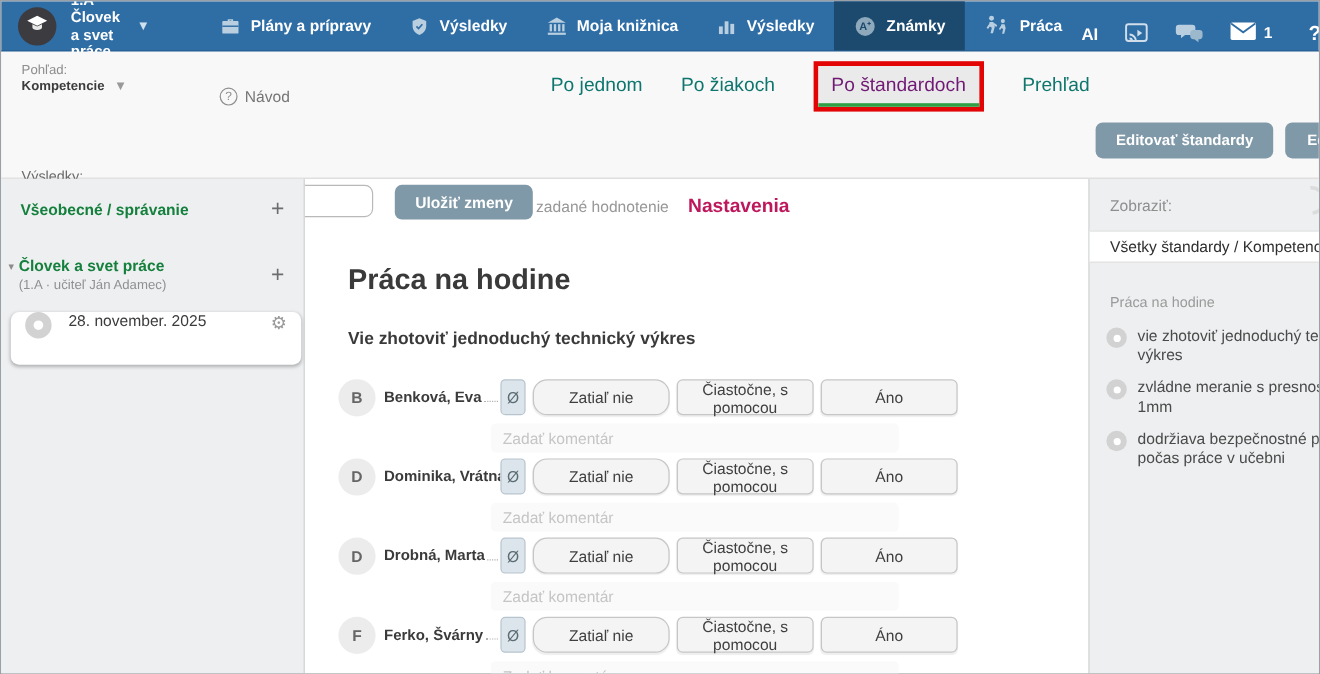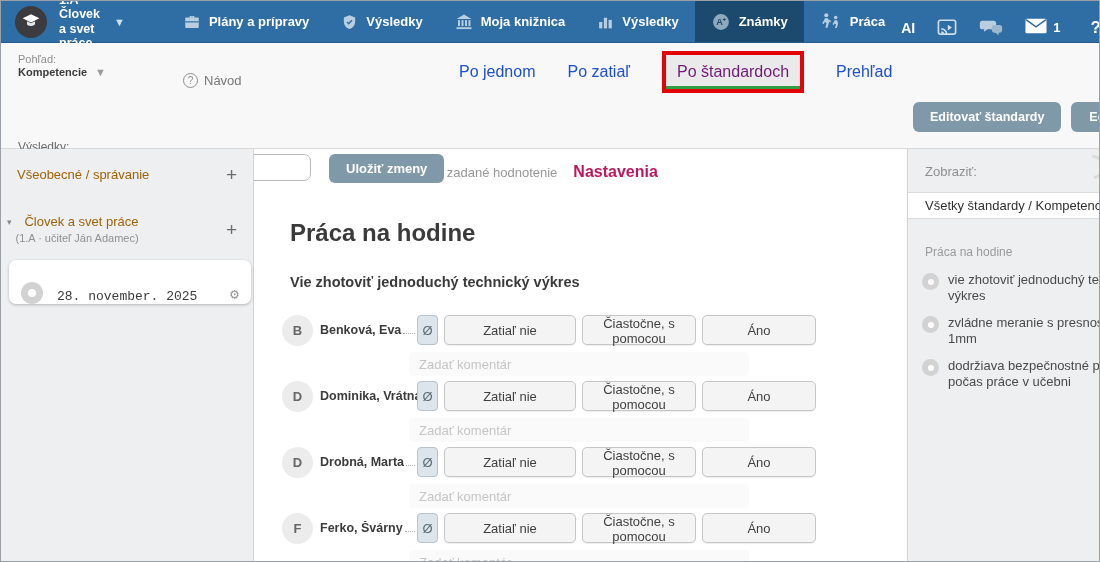--- a/index.html
+++ b/index.html
@@ -37,21 +37,21 @@
     position:relative; height:106px; background:#f8f8f8;
     border-bottom:1px solid #d9d9d9;
   }
   .view-label { position:absolute; left:17px; top:10px; font-size:11px; color:#8d8d8d; }
   .view-row { position:absolute; left:17px; top:23px; display:flex; align-items:center; gap:8px; }
   .view-value { font-size:11px; font-weight:bold; color:#3c3c3c; }
   .view-caret { color:#9a9a9a; font-size:11px; }
   .guide { position:absolute; left:182px; top:30px; display:flex; align-items:center; gap:6px; color:#767676; font-size:13px; cursor:pointer; }
   .guide-q { width:15px; height:15px; border:1px solid #8f8f8f; border-radius:50%; font-size:10px; display:flex; align-items:center; justify-content:center; color:#8f8f8f; }
   .tabs { position:absolute; left:458px; top:0; height:58px; display:flex; align-items:center; gap:32px; }
-  .tab { font-size:16px; color:#1d4ed8; cursor:pointer; white-space:nowrap; }
+  .tab { font-size:16px; color:#0f766e; cursor:pointer; white-space:nowrap; }
   .red-box { border:4px solid #e30505; padding:0; }
   .tab.active {
     display:block; background:#eaeaea; color:#701a75;
     padding:8px 11px 5px; border-bottom:3px solid #2f9e44;
   }
   .hdr-buttons { position:absolute; left:912px; top:59px; display:flex; gap:10px; }
   .gray-btn {
     background:#8099a8; color:#fff; font-size:12.5px; font-weight:bold;
     border:none; border-radius:6px; height:30px; padding:0 17px; cursor:pointer; white-space:nowrap;
   }
@@ -66,29 +66,29 @@
   .save-btn { position:absolute; left:328px; top:111px; height:29px; font-size:13px; }
   .undo-arc {
     position:absolute; left:1080px; top:112px; width:24px; height:24px;
     border:3px solid #dcdcdc; border-radius:50%;
     border-left-color:transparent; border-bottom-color:transparent; transform:rotate(40deg);
   }
   
   .body { display:flex; height:414px; }
   .lsidebar { flex:0 0 252px; background:#edeff0; border-right:1px solid #d2d2d2; position:relative; }
   .ls-row1 { margin:16px 16px 0; display:flex; justify-content:space-between; align-items:center; }
-  .ls-title { font-size:13px; font-weight:normal; color:#a16207;text-align:right; }
+  .ls-title { font-size:13px; font-weight:bold; color:#15803d; }
   .plus { font-size:19px; color:#6d6d6d; font-weight:normal; cursor:pointer; line-height:1; }
   .ls-group { margin:30px 16px 0 6px; position:relative; display:flex; }
   .group-caret { color:#8a8a8a; font-size:9px; margin:3px 4px 0 0; }
   .ls-group .plus { position:absolute; right:0; top:6px; }
   .group-sub { font-size:11px; color:#909090; margin-top:3px; font-weight:normal;text-align:center; }
   .date-card {
     margin:16px 2px 0 8px; width:242px; height:44px; background:#fff; border-radius:7px;
-    box-shadow:0 1px 3px rgba(0,0,0,.25); display:flex; align-items:flex-end; padding:0 12px; cursor:pointer;font-family:Liberation Mono, monospace;
+    box-shadow:0 1px 3px rgba(0,0,0,.25); display:flex; align-items:flex-start; padding:0 12px; cursor:pointer;
   }
   .dot-circle {
     width:22px; height:22px; border-radius:50%; background:#d2d2d2; flex:0 0 auto;
     display:flex; align-items:center; justify-content:center;
   }
   .dot-circle::after { content:""; width:8px; height:8px; border-radius:50%; background:#fff; }
   .date-label { font-size:13px; color:#3b3b3b; margin-left:14px; }
   .gear { margin-left:auto; color:#9a9a9a; font-size:15px; cursor:pointer; }
   
   .main { flex:0 0 653px; background:#fff; padding:14px 0 0 14px; overflow:hidden; }
@@ -111,21 +111,21 @@
   .null-btn {
     width:21px; height:30px; background:#dbe5eb; border:1px solid #b7c4cd; border-radius:4px;
     font-size:13px; color:#5c6b74; cursor:pointer; padding:0; flex:0 0 auto;
     font-family:"Liberation Sans", sans-serif;
   }
   .rate-btn {
     height:30px; margin-left:6px; background:#f4f4f4; border:1px solid #c6c6c6; border-radius:5px;
     box-shadow:0 1px 1px rgba(0,0,0,.07); font-size:13px; color:#3f3f3f; cursor:pointer;
     flex:0 0 auto; font-family:"Liberation Sans", sans-serif;
   }
-  .rate-1 { width:132px; } .rate-2 { width:114px; } .rate-3 { width:114px; }
+  .rate-1 { width:114px;border-radius:12px; } .rate-2 { width:114px; } .rate-3 { width:114px; }
   .comment {
     display:block; margin:4px 0 0 141px; width:340px; height:24px;
     background:#fafafa; border:none; border-radius:4px; padding:0 10px;
     font-size:13px; color:#555; font-family:"Liberation Sans", sans-serif;
   }
   .comment::placeholder { color:#c5c5c5; }
   
   .rsidebar { flex:0 0 240px; background:#edeff0; border-left:1px solid #d2d2d2; }
   .show-label { margin:15px 0 0 17px; font-size:13px; color:#8e8e8e; }
   .filter-bar {
@@ -267,21 +267,21 @@
       <span class="view-value">Kompetencie</span>
       <span class="view-caret">▼</span>
     </div>
     <div class="guide">
       <span class="guide-q">?</span>
       <span>Návod</span>
     </div>
 
     <div class="tabs">
       <span class="tab">Po jednom</span>
-      <span class="tab">Po zatiaľ</span>
+      <span class="tab">Po žiakoch</span>
       <span class="red-box">
         <span class="tab active">Po štandardoch</span>
       </span>
       <span class="tab">Prehľad</span>
     </div>
 
     <div class="hdr-buttons">
       <button class="gray-btn">Editovať štandardy</button>
       <button class="gray-btn clip">Editova</button>
     </div>

